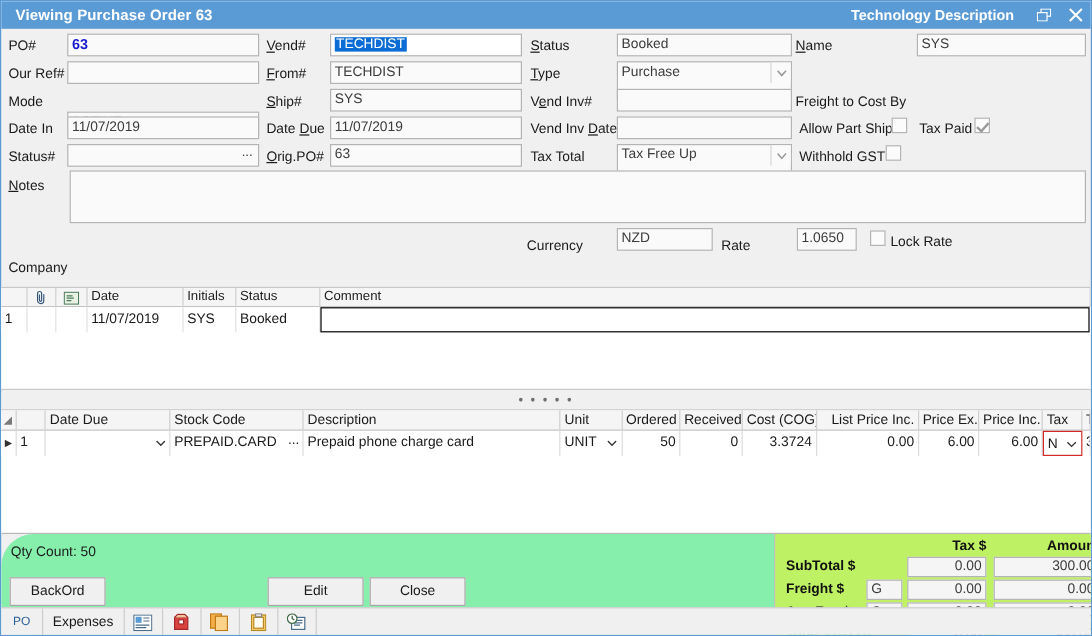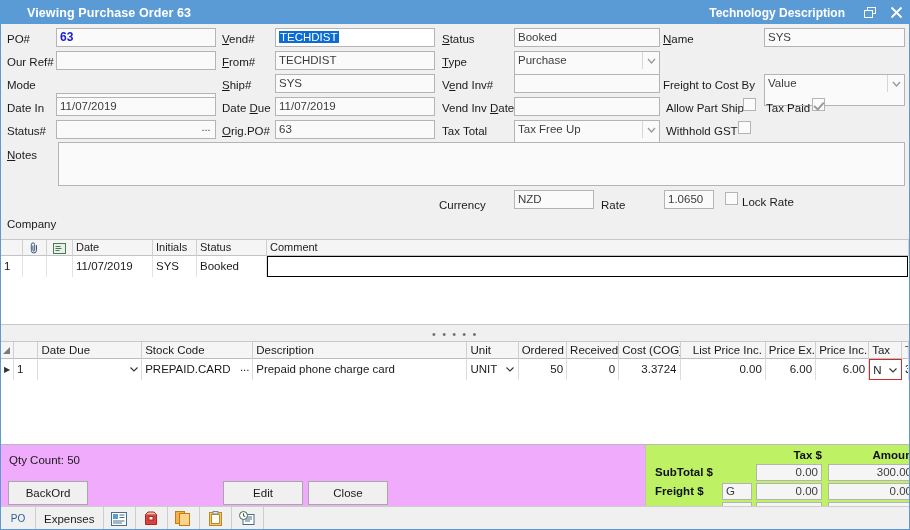--- a/index.html
+++ b/index.html
@@ -23,21 +23,21 @@
   
   .titlebar {
     position: absolute; left: 0; top: 0;
     width: 908px; height: 23px;
     background: #5b9bd5;
     color: #ffffff;
     display: flex; align-items: center;
   }
   .titlebar .title {
     font-weight: bold; font-size: 12.5px;
-    padding-left: 26px; letter-spacing: .1px;
+    padding-left: 12px; letter-spacing: .1px;
   }
   .titlebar .spacer { flex: 1; }
   .titlebar .right-title {
     font-weight: bold; font-size: 12px;
     padding-right: 12px;
   }
   .tb-btn {
     width: 26px; height: 23px;
     display: flex; align-items: center; justify-content: center;
     color: #fff;
@@ -181,21 +181,21 @@
     display:flex; align-items:center; justify-content:center;
   }
   .tax-focus {
     border: 1px solid #cf2b2b !important;
     box-shadow: inset 0 0 0 1px #fff;
   }
 
   
   .footer {
     position: absolute; left: 0; top: 444px;
-    width: 908px; height: 84px; background: #f0abfc;
+    width: 908px; height: 84px; background: #86efac; border-radius: 27px;
   }
   .qty {
     position: absolute; left: 8px; top: 9px;
     font-size: 11.5px; color: #1a1a1a;
   }
   .btn {
     position: absolute;
     background: #f0f0f0; border: 1px solid #a8a8a8;
     font-size: 11.5px; color: #1a1a1a;
     height: 24px; line-height: 22px; text-align: center;
@@ -321,28 +321,20 @@
           <svg width="9" height="6" viewBox="0 0 9 6">
             <path d="M1 1 L4.5 5 L8 1" stroke="#999" stroke-width="1.3" fill="none"></path>
           </svg>
         </span>
     </div>
 
     <span class="lbl" style="left:662px; top:9px;"><u>N</u>ame</span>
     <div class="fld" style="left:763px; top:4px; width:141px;">SYS</div>
 
     <span class="lbl" style="left:662px; top:55px;">Freight to Cost By</span>
-    <div class="combo" style="left:763px; top:50px; width:141px;">
-      <span>Value</span>
-      <span class="arrow">
-          <svg width="9" height="6" viewBox="0 0 9 6">
-            <path d="M1 1 L4.5 5 L8 1" stroke="#999" stroke-width="1.3" fill="none"></path>
-          </svg>
-        </span>
-    </div>
 
     <span class="lbl" style="left:665px; top:78px;">Allow Part Ship</span>
     <span class="chk" style="left:742px; top:74px;"></span>
     <span class="lbl" style="left:765px; top:78px;">Tax Paid</span>
     <span class="chk checked" style="left:811px; top:74px;"></span>
 
     <span class="lbl" style="left:665px; top:101px;">Withhold GST</span>
     <span class="chk" style="left:737px; top:97px;"></span>
   </div>
 

